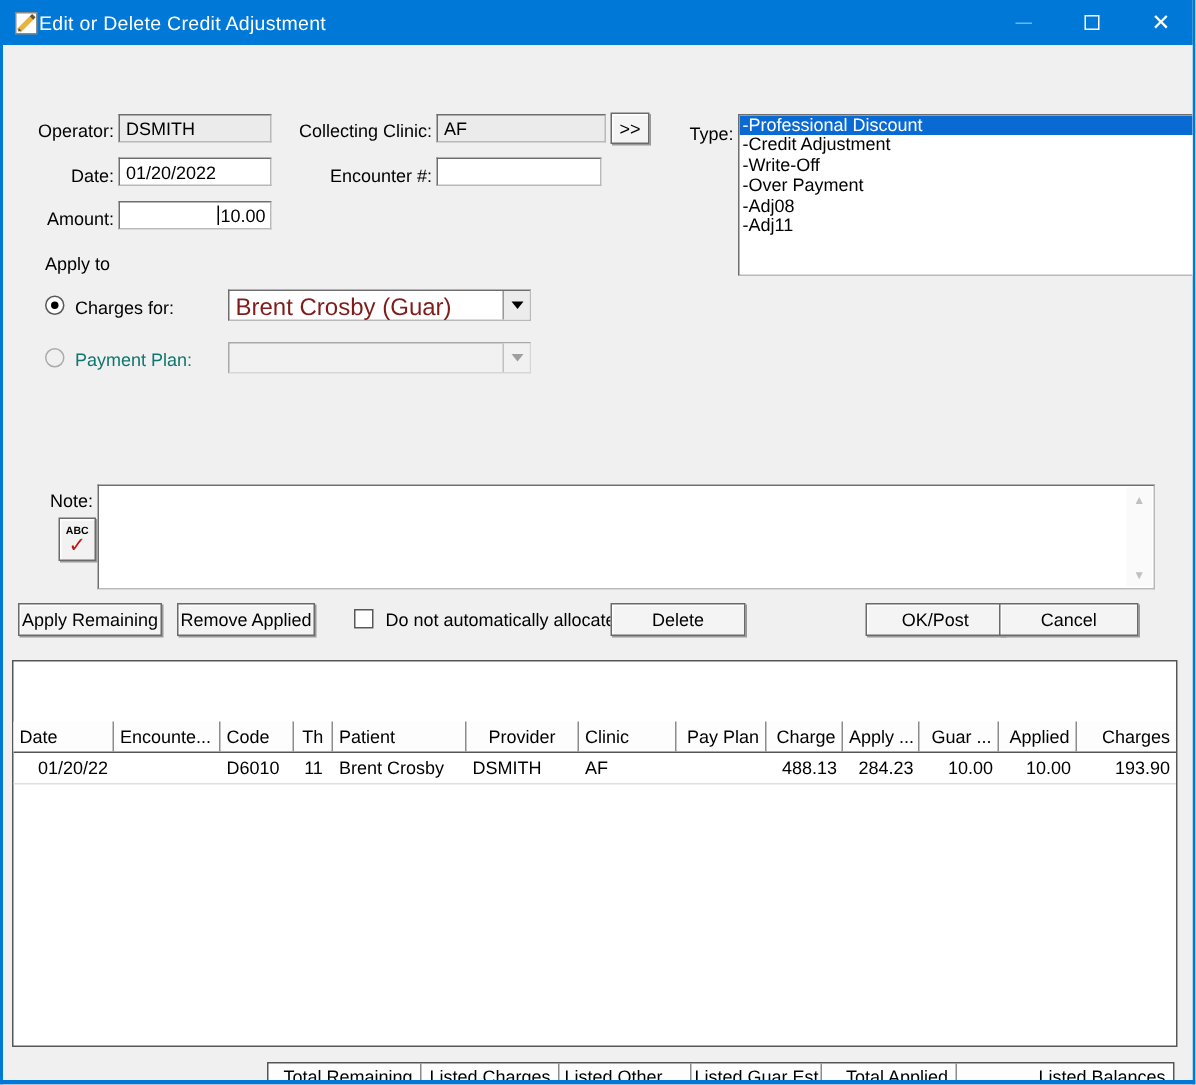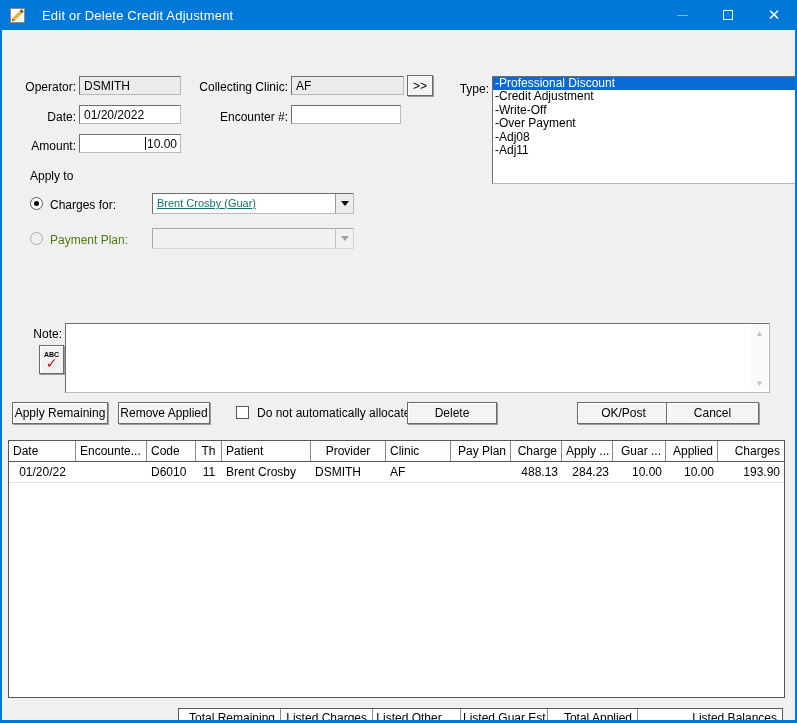--- a/index.html
+++ b/index.html
@@ -9,31 +9,31 @@
   .window {
     position:relative; width:797px; height:723px; background:#f0f0f0;
     border-left:2px solid #0078d7; border-right:2px solid #0078d7; border-bottom:3px solid #0078d7;
     overflow:hidden;
   }
   .titlebar {
     position:absolute; left:-2px; top:0; width:797px; height:30px; background:#0078d7;
     display:flex; align-items:center; color:#fff;
   }
   .title-icon { width:17px; height:17px; margin-left:9px; flex:0 0 auto; }
-  .title-text { margin-left:16px; font-size:13px; letter-spacing:.2px; }
+  .title-text { margin-left:0; font-size:13px; letter-spacing:.2px; }
   .win-controls { margin-left:auto; display:flex; height:30px; }
   .win-btn { width:46px; height:30px; display:flex; align-items:center; justify-content:center; color:#fff; font-size:13px; }
   .win-btn.min span { display:block; width:11px; height:1px; background:rgba(255,255,255,.45); }
   .win-btn.max span { display:block; width:10px; height:10px; border:1px solid #fff; }
   .win-btn.close { font-size:15px; font-family:"DejaVu Sans",sans-serif; }
 
   .client { position:absolute; left:-2px; top:30px; width:797px; height:690px; background:#f0f0f0; }
 
   .lbl { position:absolute; font-size:12px; color:#000; text-align:right; white-space:nowrap; }
-  .lbl.disabled { color:#4d7c0f; }
+  .lbl.disabled { color:#0f766e; }
 
   .field {
     position:absolute; height:19px; font-size:12px; color:#000; padding:2px 3px 0 4px;
     background:#fff; border:1px solid; border-color:#6e6e6e #b9b9b9 #b9b9b9 #6e6e6e;
     white-space:nowrap; overflow:hidden;
   }
   .field.readonly { background:#ebebeb; }
   .field.right { text-align:right; display:flex; justify-content:flex-end; align-items:center; padding-top:0; }
   .caret { display:inline-block; width:1px; height:13px; background:#000; margin-right:1px; }
 
@@ -59,38 +59,38 @@
   .vscroll .arrow.down { bottom:0; }
   .vscroll .thumb { position:absolute; left:1px; width:15px; background:#cdcdcd; }
   .vscroll.light { background:#fafafa; }
   .vscroll.light .arrow { color:#c0c0c0; }
 
   .radio { position:absolute; width:13px; height:13px; border-radius:50%; background:#fff; border:1px solid #585858; }
   .radio .dot { position:absolute; left:3px; top:3px; width:5px; height:5px; border-radius:50%; background:#000; }
   .radio.disabled { border-color:#ababab; background:#f0f0f0; }
 
   .combo { position:absolute; height:21px; background:#fff; border:1px solid; border-color:#6e6e6e #b9b9b9 #b9b9b9 #6e6e6e; }
-  .combo .txt { position:absolute; left:4px; top:3px; font-size:11px; color:#0f766e; white-space:nowrap;text-decoration:underline; }
+  .combo .txt { position:absolute; left:4px; top:3px; font-size:16px; color:#7f1d1d; white-space:nowrap; }
   .combo .drop { position:absolute; right:0; top:0; bottom:0; width:18px; background:#ececec; border-left:1px solid #9a9a9a;
     display:flex; align-items:center; justify-content:center; }
   .combo .drop .tri { width:0; height:0; border-left:4px solid transparent; border-right:4px solid transparent; border-top:5px solid #000; }
   .combo.disabled { background:#f1f1f1; border-color:#a9a9a9 #d6d6d6 #d6d6d6 #a9a9a9; }
   .combo.disabled .drop { background:#f1f1f1; border-left-color:#c0c0c0; }
   .combo.disabled .drop .tri { border-top-color:#9f9f9f; }
 
   .note-area { position:absolute; left:65px; top:293px; width:705px; height:70px; background:#fff;
     border:1px solid; border-color:#6e6e6e #b9b9b9 #b9b9b9 #6e6e6e; }
   .spell-btn { left:39px; top:315px; width:25px; height:29px; display:flex; flex-direction:column; align-items:center; justify-content:center; }
   .spell-abc { font-size:7px; font-weight:bold; color:#000; line-height:7px; letter-spacing:0; }
   .spell-check { font-size:14px; line-height:12px; font-weight:bold; margin-top:-1px; }
 
   .checkbox { position:absolute; width:13px; height:13px; background:#fff; border:1px solid #585858; }
 
   .grid { position:absolute; left:8px; top:410px; width:777px; height:258px; background:#fff; border:1px solid #565656; }
-  .grid-header { display:flex; height:21px; border-bottom:1px solid #565656; background:#fdfdfd; }
+  .grid-header { display:flex; height:21px; border-bottom:1px solid #565656; background:#fdfdfd;margin-top:40px; }
   .gh-cell { font-size:12px; padding:3px 4px 0 4px; border-right:1px solid #8c8c8c; white-space:nowrap; overflow:hidden; }
   .gh-cell:last-child { border-right:none; }
   .grid-row { display:flex; height:21px; border-bottom:1px solid #e0e0e0; }
   .gr-cell { font-size:12px; padding:3px 4px 0 4px; white-space:nowrap; overflow:hidden; }
 
   .totals { position:absolute; left:178px; top:678px; width:605px; height:40px; background:#fdfdfd; border:1px solid #565656; }
   .totals-row { display:flex; height:19px; }
   .totals-row.hdr { border-bottom:1px solid #8c8c8c; }
   .t-cell { font-size:12px; padding:2px 5px 0 2px; border-right:1px solid #8c8c8c; text-align:right; white-space:nowrap; overflow:hidden; }
   .t-cell:last-child { border-right:none; }
@@ -208,21 +208,21 @@
           <div class="gh-cell" style="width: 65px; text-align: left;">Clinic</div>
           <div class="gh-cell" style="width: 60px; text-align: right;">Pay Plan</div>
           <div class="gh-cell" style="width: 51px; text-align: right;">Charge</div>
           <div class="gh-cell" style="width: 51px; text-align: right;">Apply ...</div>
           <div class="gh-cell" style="width: 53px; text-align: right;">Guar ...</div>
           <div class="gh-cell" style="width: 52px; text-align: right;">Applied</div>
           <div class="gh-cell" style="flex: 1 1 0%; text-align: right;">Charges</div>
         </div>
       <div id="grid-rows">
           <div class="grid-row">
-            <div class="gr-cell" style="width: 67px; text-align: center;">01/20/22</div>
+            <div class="gr-cell" style="width: 67px; text-align: right;">01/20/22</div>
             <div class="gr-cell" style="width: 71px; text-align: left;"></div>
             <div class="gr-cell" style="width: 49px; text-align: left;">D6010</div>
             <div class="gr-cell" style="width: 26px; text-align: center;">11</div>
             <div class="gr-cell" style="width: 89px; text-align: left;">Brent Crosby</div>
             <div class="gr-cell" style="width: 75px; text-align: left;">DSMITH</div>
             <div class="gr-cell" style="width: 65px; text-align: left;">AF</div>
             <div class="gr-cell" style="width: 60px; text-align: right;"></div>
             <div class="gr-cell" style="width: 51px; text-align: right;">488.13</div>
             <div class="gr-cell" style="width: 51px; text-align: right;">284.23</div>
             <div class="gr-cell" style="width: 53px; text-align: right;">10.00</div>

